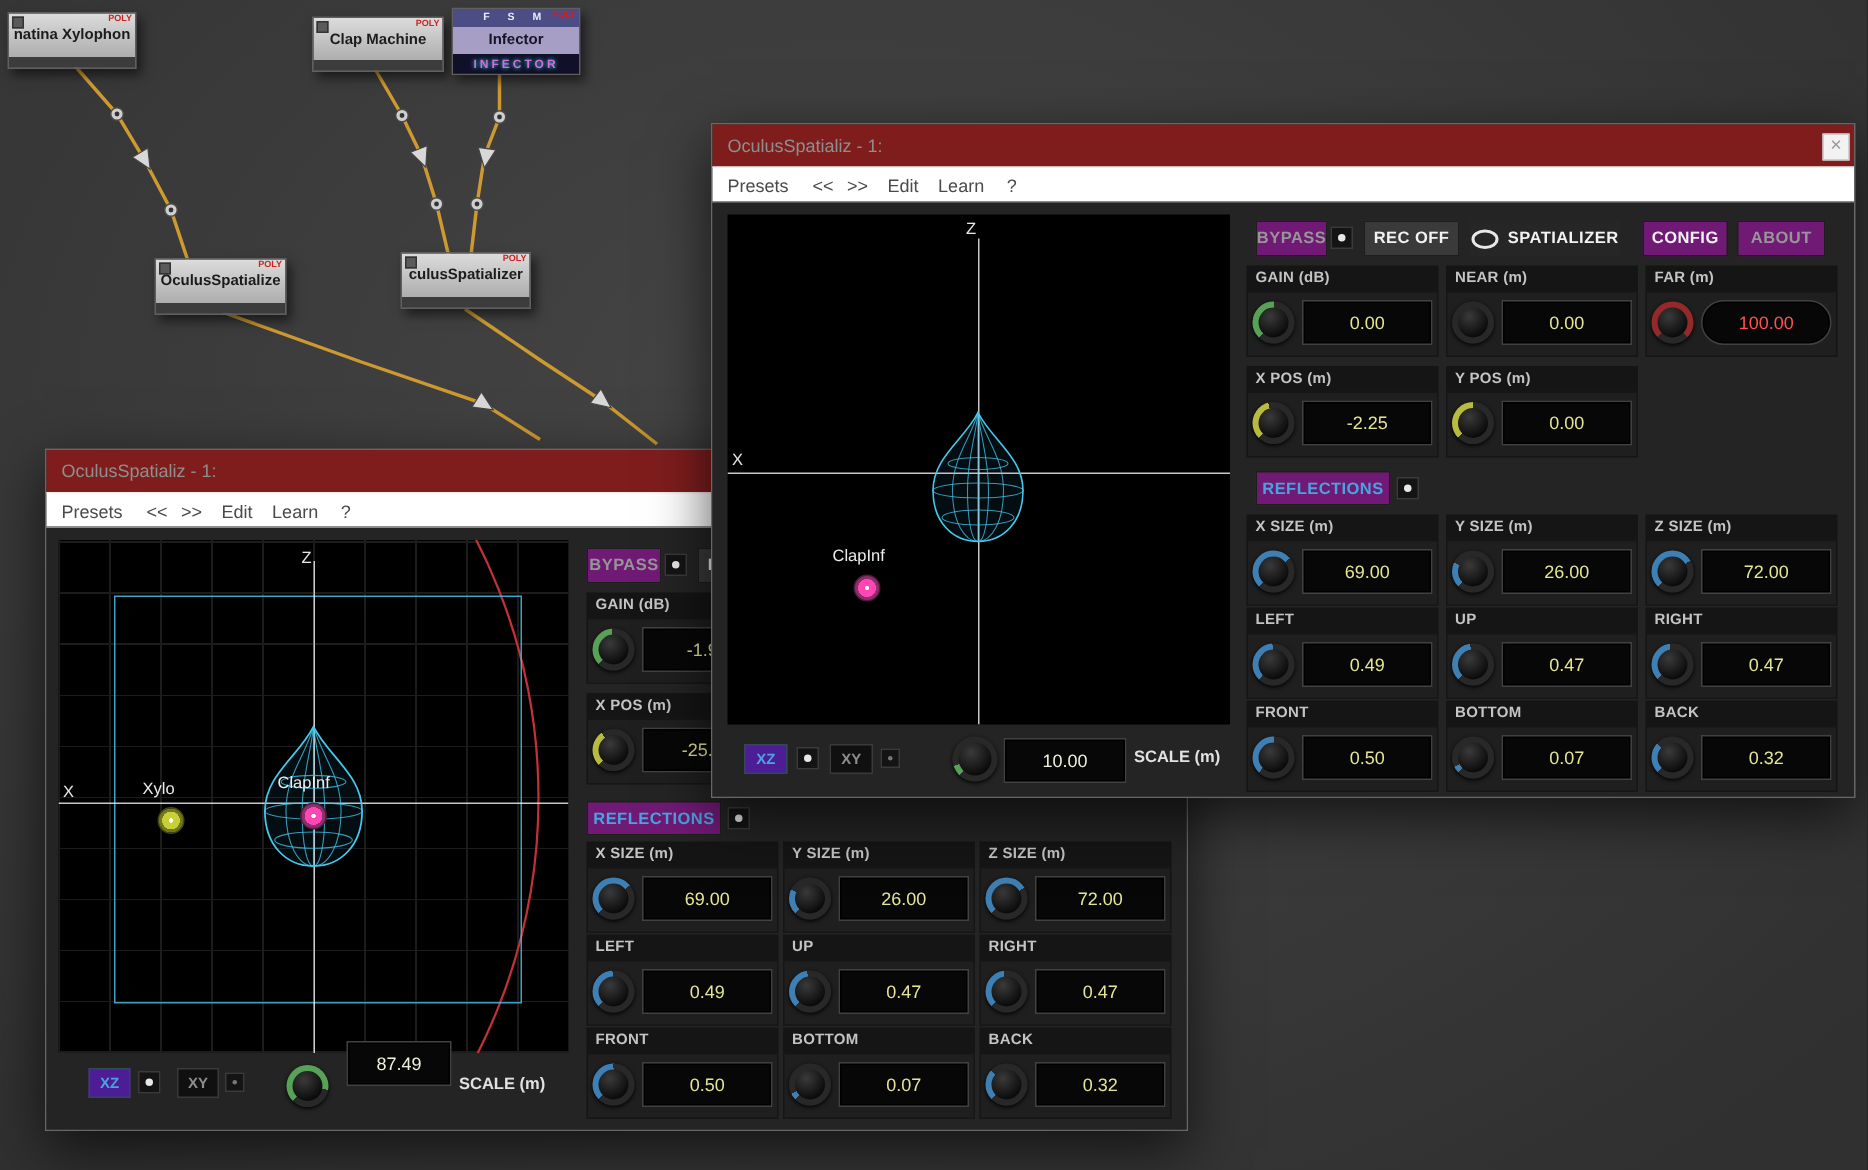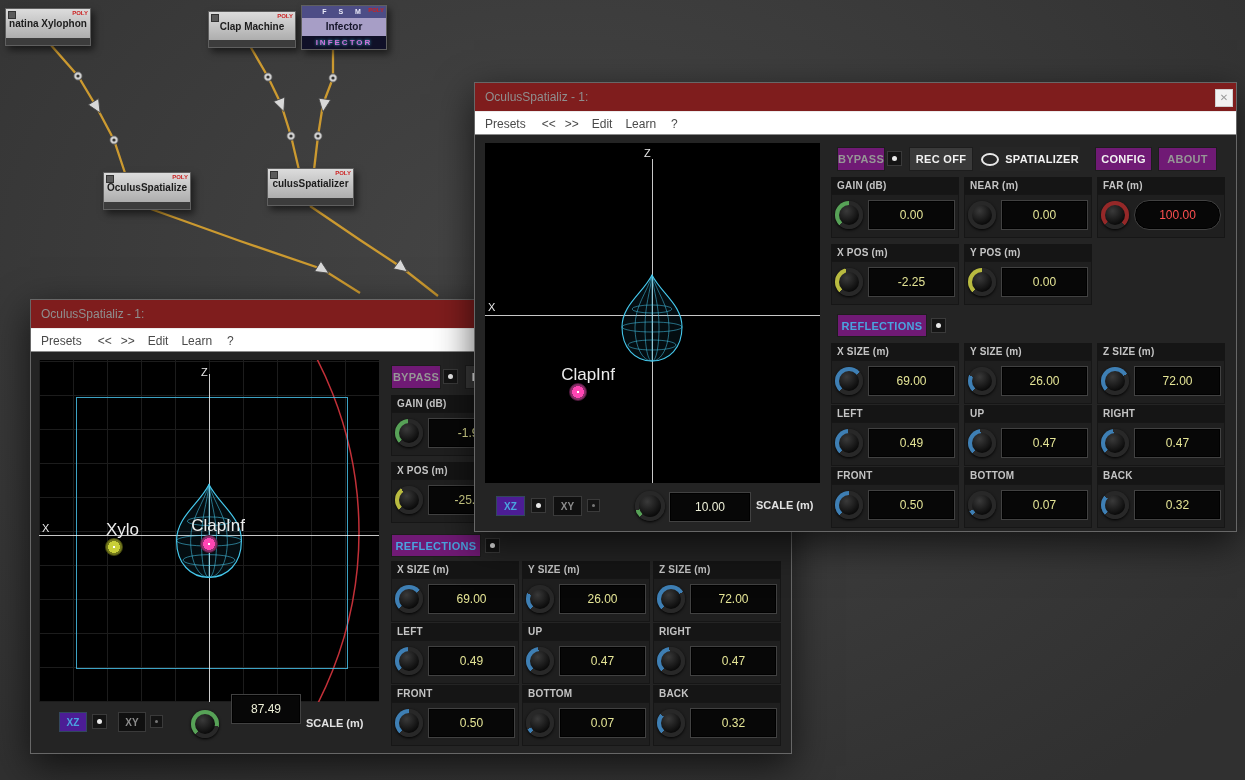--- a/index.html
+++ b/index.html
@@ -44,21 +44,21 @@
   .wbody{position:absolute;left:0;right:0;top:51px;bottom:0;background:#242424;border-top:1px solid #8a8a8a;}
 
   .viz{position:absolute;background:#000;overflow:hidden;}
   .viz.grid{background-image:
       repeating-linear-gradient(0deg,#1c1c1c 0 1px,transparent 1px 34px),
       repeating-linear-gradient(90deg,#1c1c1c 0 1px,transparent 1px 34px);}
   .axv{position:absolute;width:1px;background:rgba(255,255,255,.78);}
   .axh{position:absolute;height:1px;background:rgba(255,255,255,.78);}
   .axlab{position:absolute;color:#e8e8e8;font-size:11px;}
   .roombox{position:absolute;border:1px solid rgba(70,190,230,.85);}
-  .srclab{position:absolute;color:#ececec;font-size:17px;text-align:right;}
+  .srclab{position:absolute;color:#ececec;font-size:11px;text-align:left;}
   .srcdot{position:absolute;width:16px;height:16px;border-radius:50%;}
   .srcdot.mag{background:radial-gradient(circle,#fff 0 12%,var(--source-magenta) 13% 52%,#8c2f6b 53% 100%);border:1px solid #501a3e;}
   .srcdot.yel{background:radial-gradient(circle,#fff 0 12%,var(--source-yellow) 13% 52%,#73781c 53% 100%);border:1px solid #44470f;}
 
   .mini{position:absolute;background:#101010;border:1px solid #3a3a3a;color:#8d8d8d;
     font-size:10px;font-weight:bold;display:flex;align-items:center;justify-content:center;}
   .mini.on{color:var(--accent-blue);background:#4c1d95;border-color:#33475c;}
   .dotbtn{position:absolute;width:13px;height:13px;background:#141414;border:1px solid #3a3a3a;
     display:flex;align-items:center;justify-content:center;}
   .dotbtn .d{width:5px;height:5px;border-radius:50%;background:#e8e8e8;}

